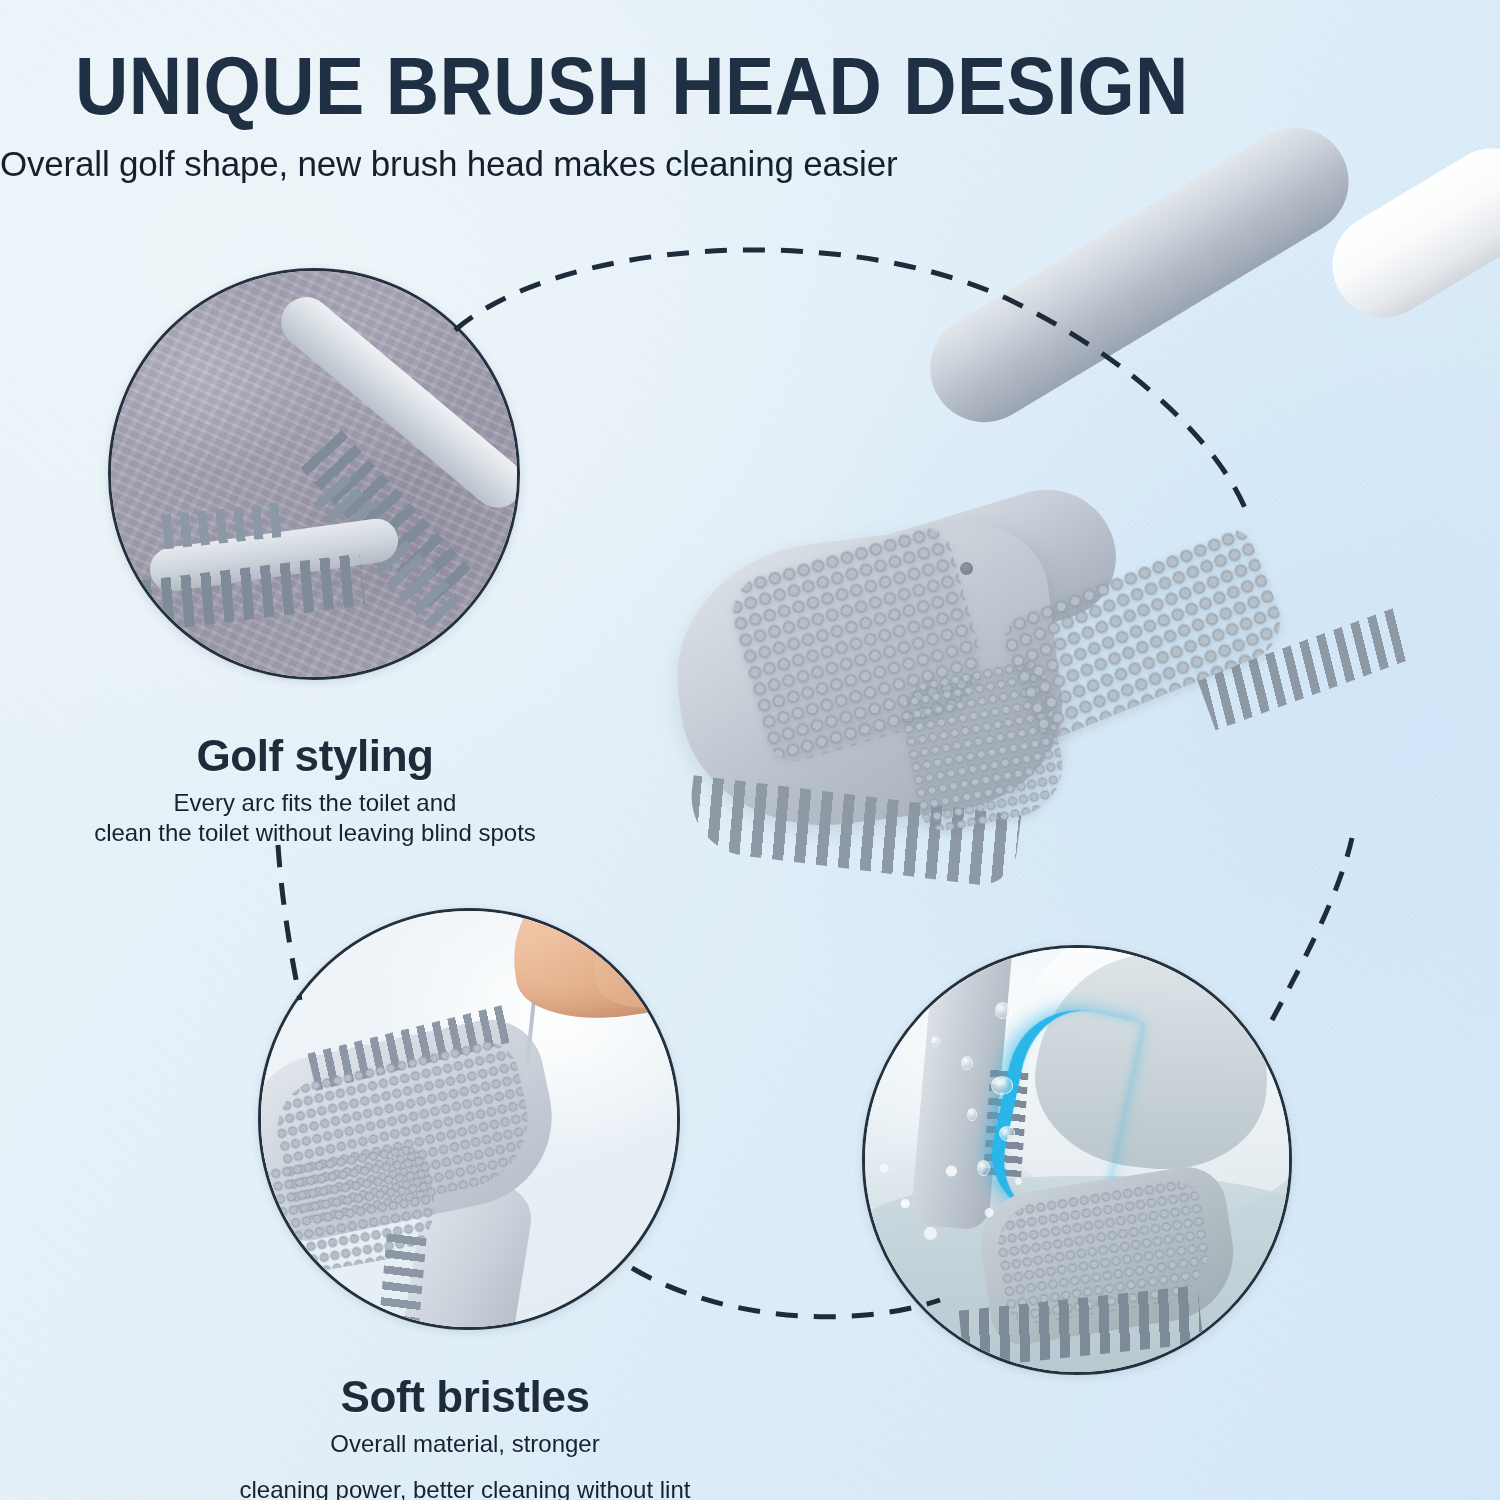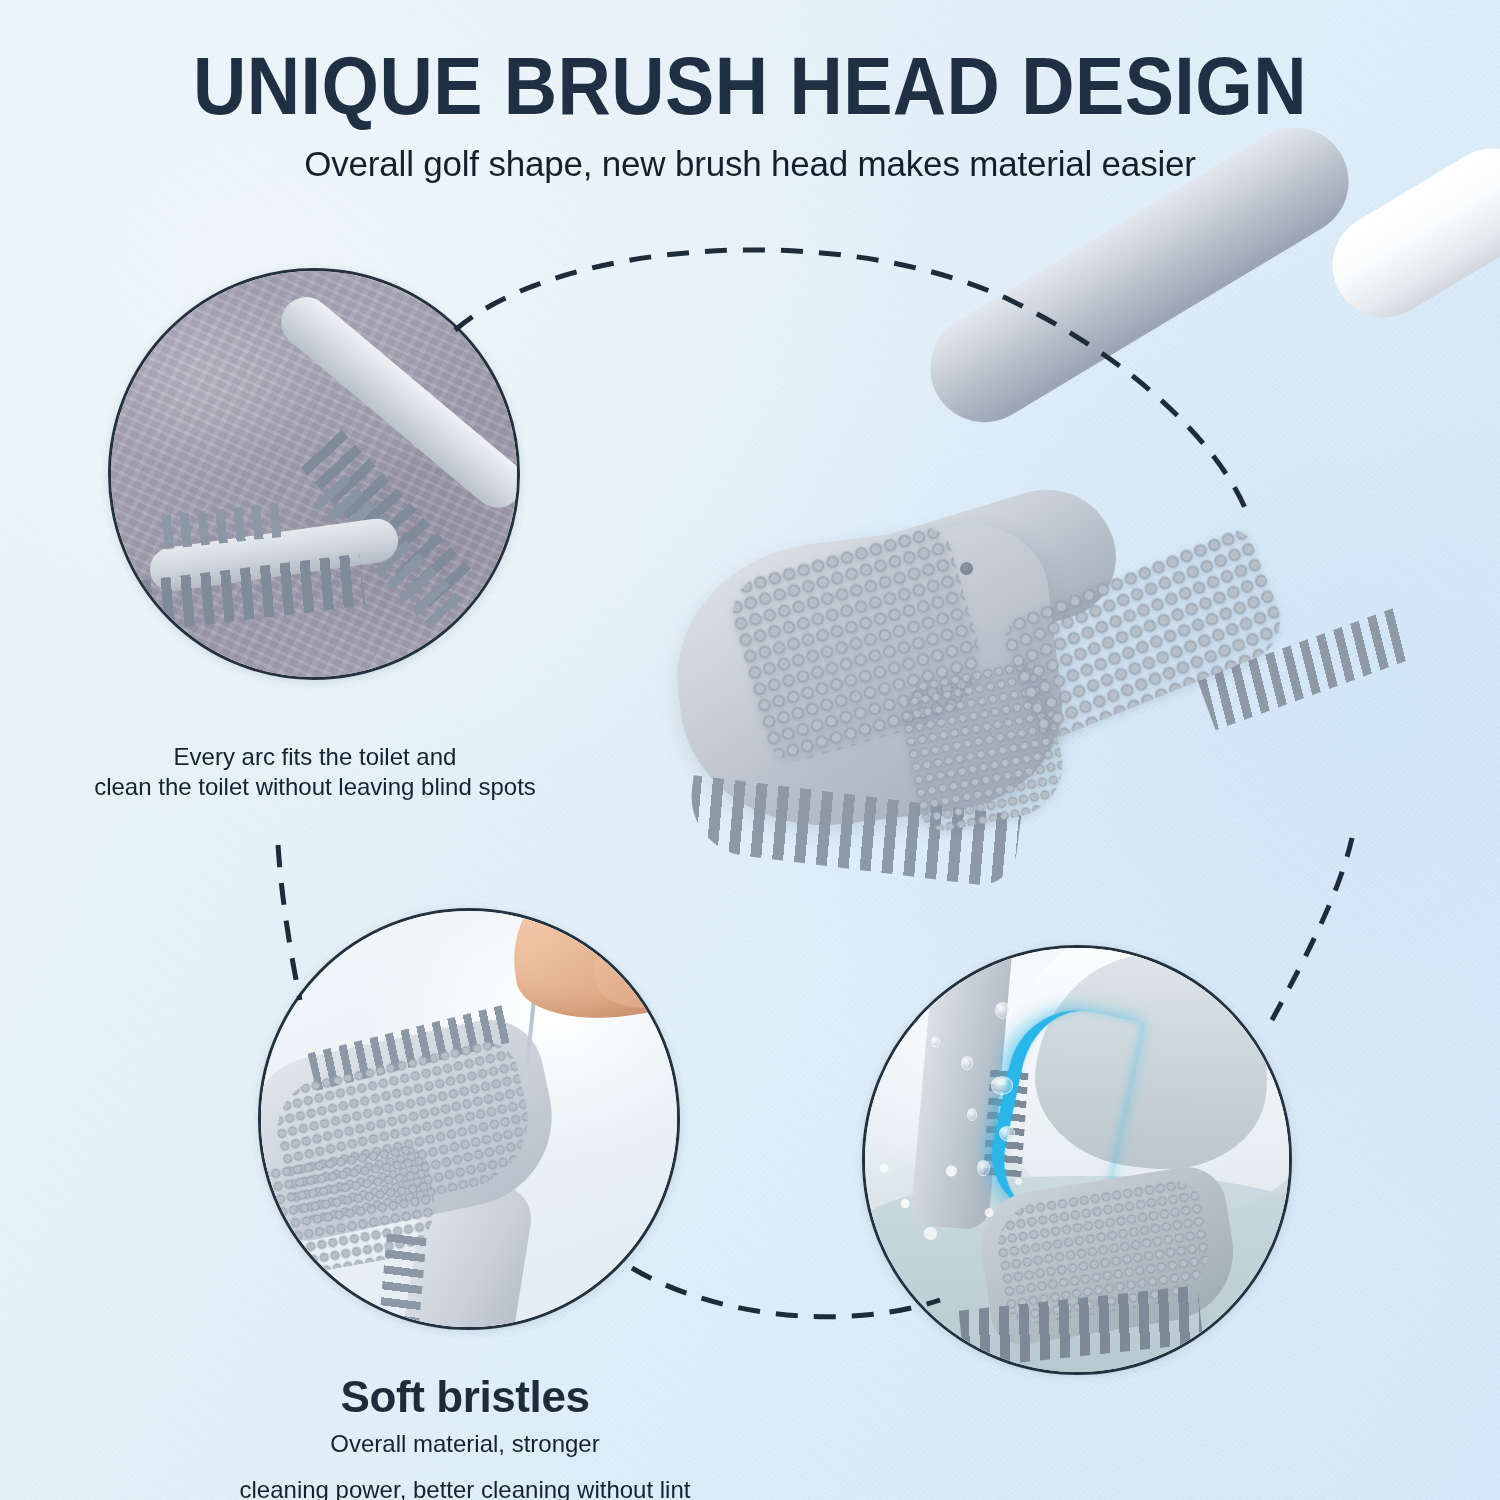--- a/index.html
+++ b/index.html
@@ -23,21 +23,21 @@
   #grain {
     position:absolute; inset:0;
     opacity:.35; pointer-events:none;
     background-image:
       repeating-linear-gradient(37deg, rgba(255,255,255,.30) 0 1px, rgba(255,255,255,0) 1px 4px),
       repeating-linear-gradient(-51deg, rgba(255,255,255,.22) 0 1px, rgba(255,255,255,0) 1px 5px),
       repeating-linear-gradient(11deg, rgba(160,195,220,.10) 0 1px, rgba(160,195,220,0) 1px 6px);
   }
 
   
-  .header { position:absolute; top:0; left:0; width:1500px; text-align:center; z-index:30; }
+  .header { position:absolute; top:0; left:0; width:1500px; text-align:left; z-index:30; }
   .title {
     margin-top:44px;
     font-family:"Liberation Sans", sans-serif;
     font-weight:bold;
     font-size:82px;
     letter-spacing:.5px;
     color:#1f3044;
     transform:scaleX(.90);
     transform-origin:center top;
     line-height:1.02;
@@ -354,21 +354,21 @@
 </style>
 </head>
 <body>
 
 <div id="stage">
   <div id="grain"></div>
 </div>
 
 <div class="header">
   <div class="title">UNIQUE BRUSH HEAD DESIGN</div>
-  <div class="subtitle">Overall golf shape, new brush head makes material easier</div>
+  <div class="subtitle">Overall golf shape, new brush head makes cleaning easier</div>
 </div>
 
 <div id="hero">
   <div id="handle-white"></div>
   <div id="handle-gray"></div>
   <div id="neck"></div>
   <div id="head"></div>
   <div id="comb-head" class="comb"></div>
   <div id="comb-neck" class="comb"></div>
   <div id="patch-main" class="pad med"></div>
@@ -435,20 +435,21 @@
     <div class="droplet" style="left:96px;top:108px;width:12px;height:14px;"></div>
     <div class="droplet" style="left:126px;top:128px;width:22px;height:19px;"></div>
     <div class="droplet" style="left:102px;top:160px;width:10px;height:13px;"></div>
     <div class="droplet" style="left:134px;top:178px;width:16px;height:15px;"></div>
     <div class="droplet" style="left:112px;top:212px;width:13px;height:16px;"></div>
     <div class="droplet" style="left:66px;top:88px;width:9px;height:11px;"></div>
   </div>
 </div>
 
 <div class="caption" id="cap-golf">
+  <div class="cap-title">Golf styling</div>
   <div class="cap-desc">Every arc fits the toilet and</div>
   <div class="cap-desc" style="margin-top:0">clean the toilet without leaving blind spots</div>
 </div>
 
 <div class="caption" id="cap-soft">
   <div class="cap-title">Soft bristles</div>
   <div class="cap-desc">Overall material, stronger</div>
   <div class="cap-desc" style="margin-top:16px">cleaning power, better cleaning without lint</div>
 </div>
 

